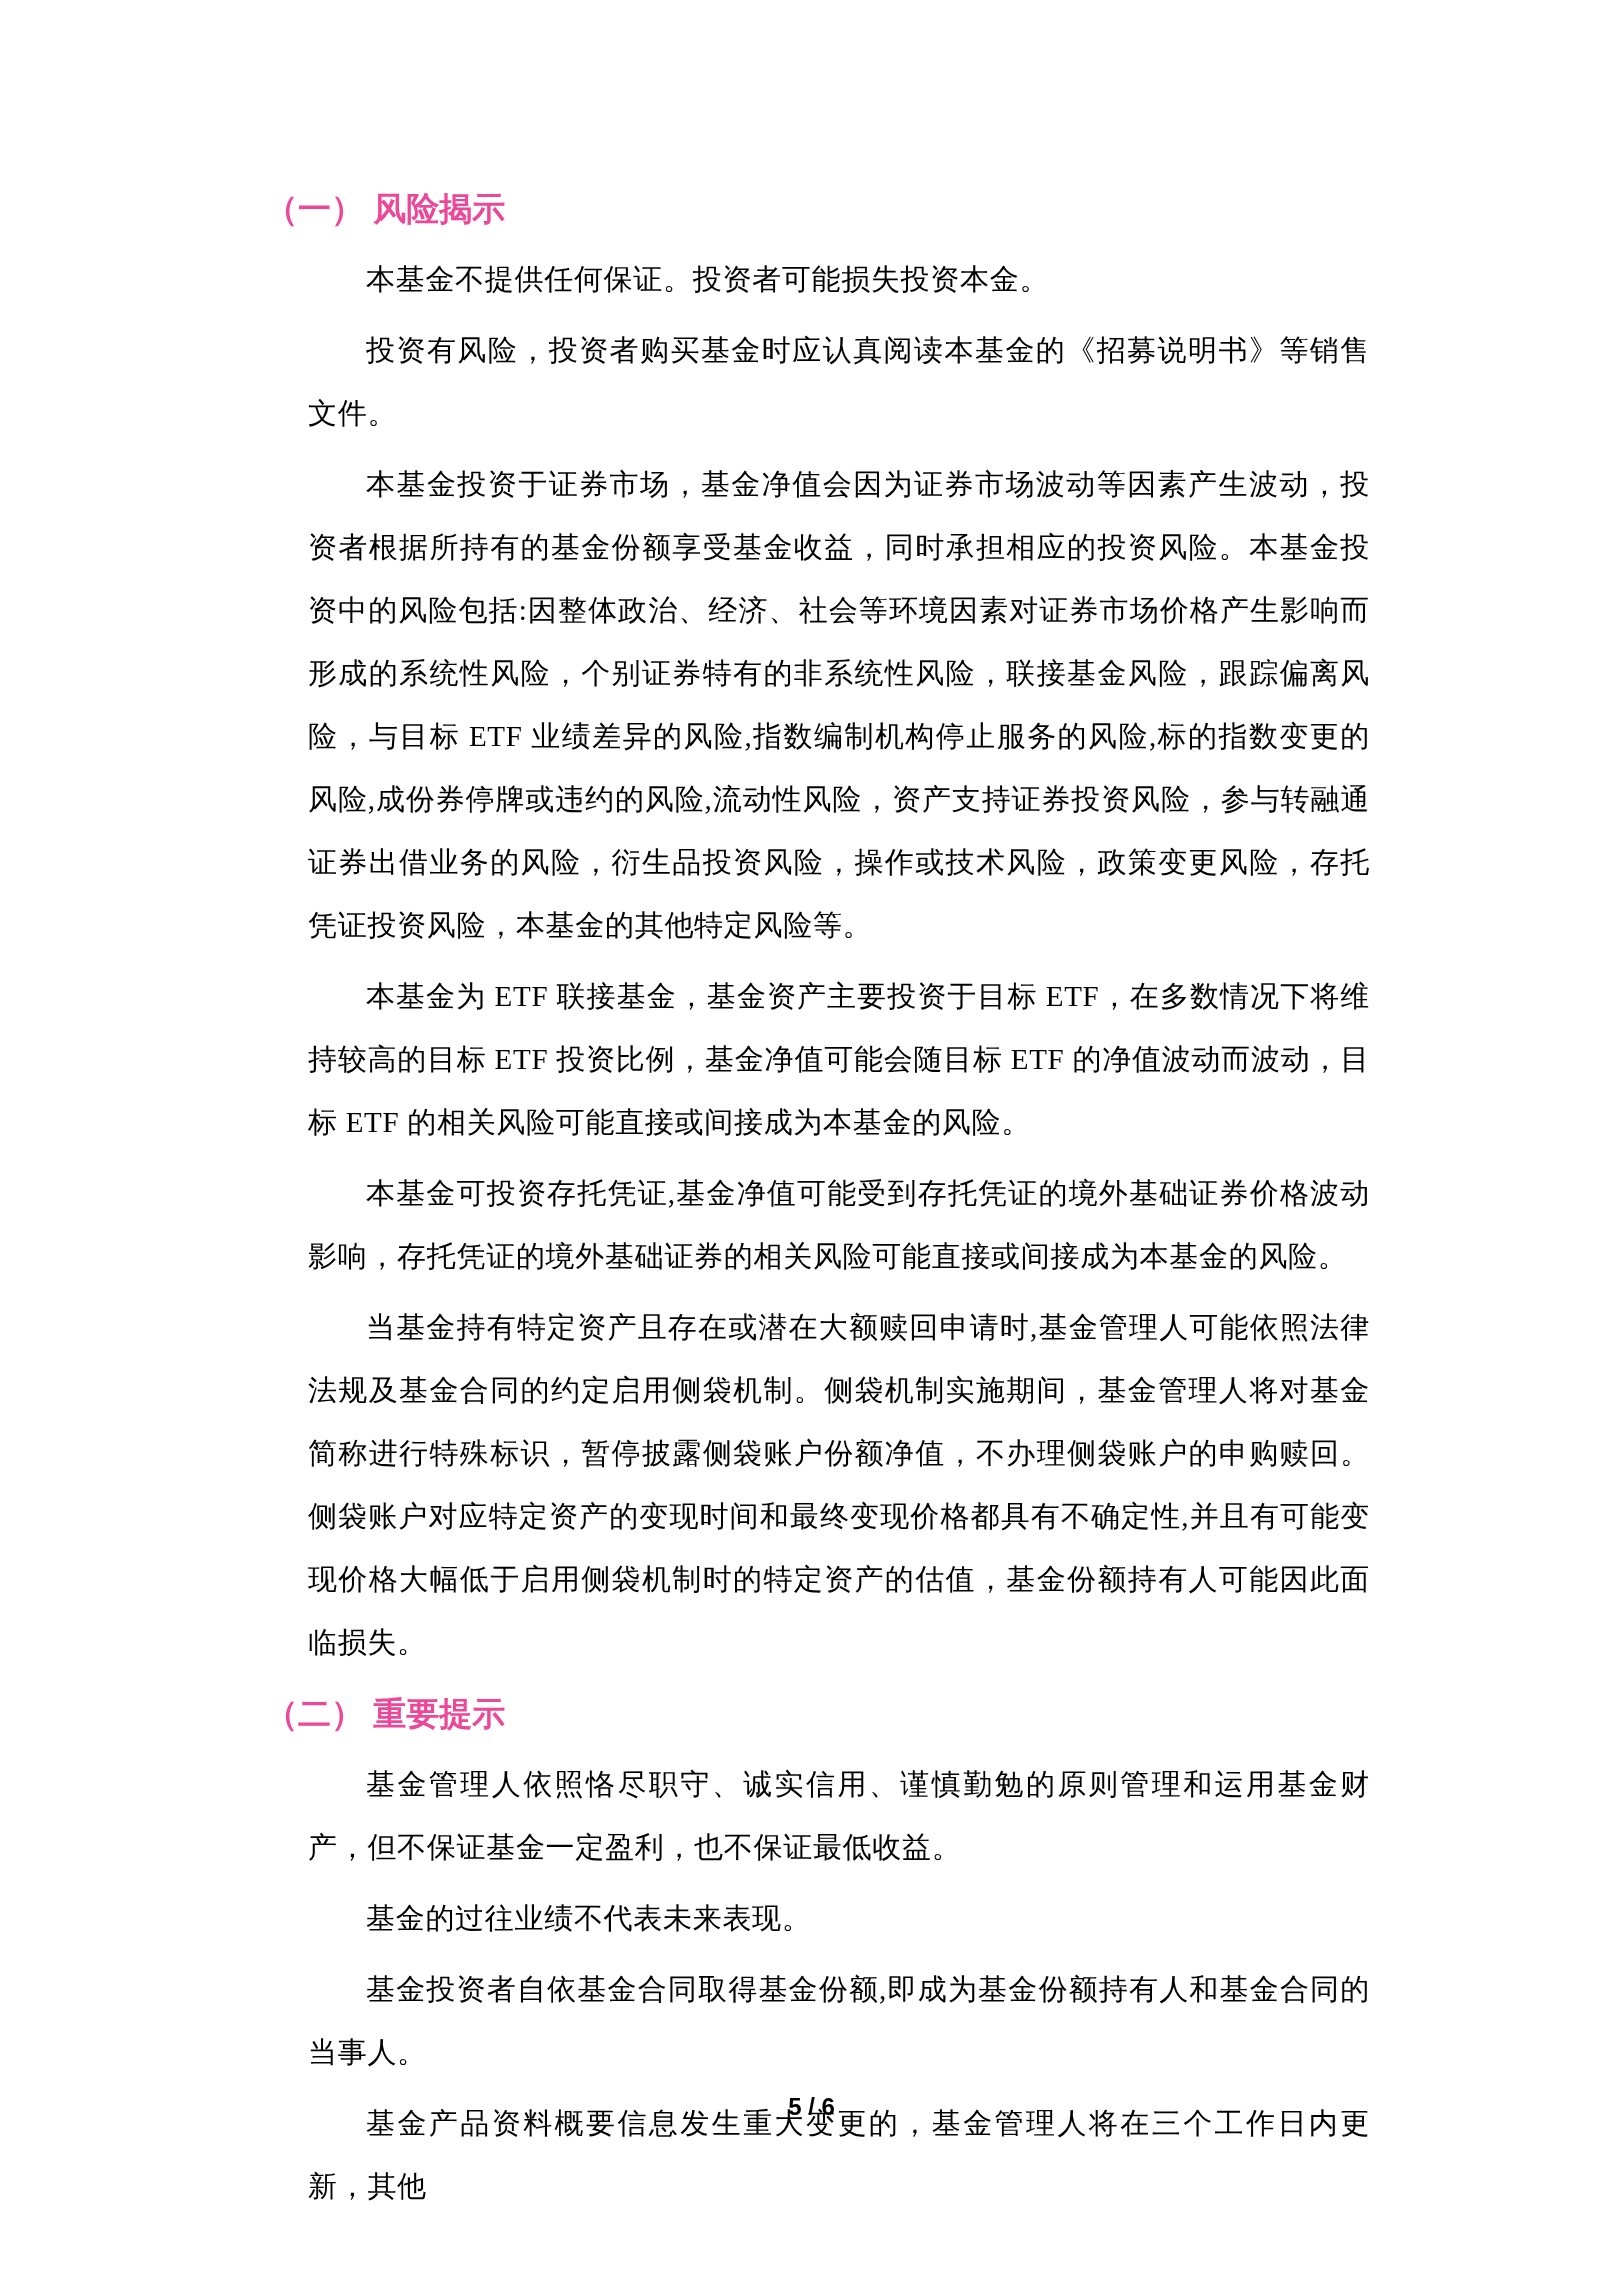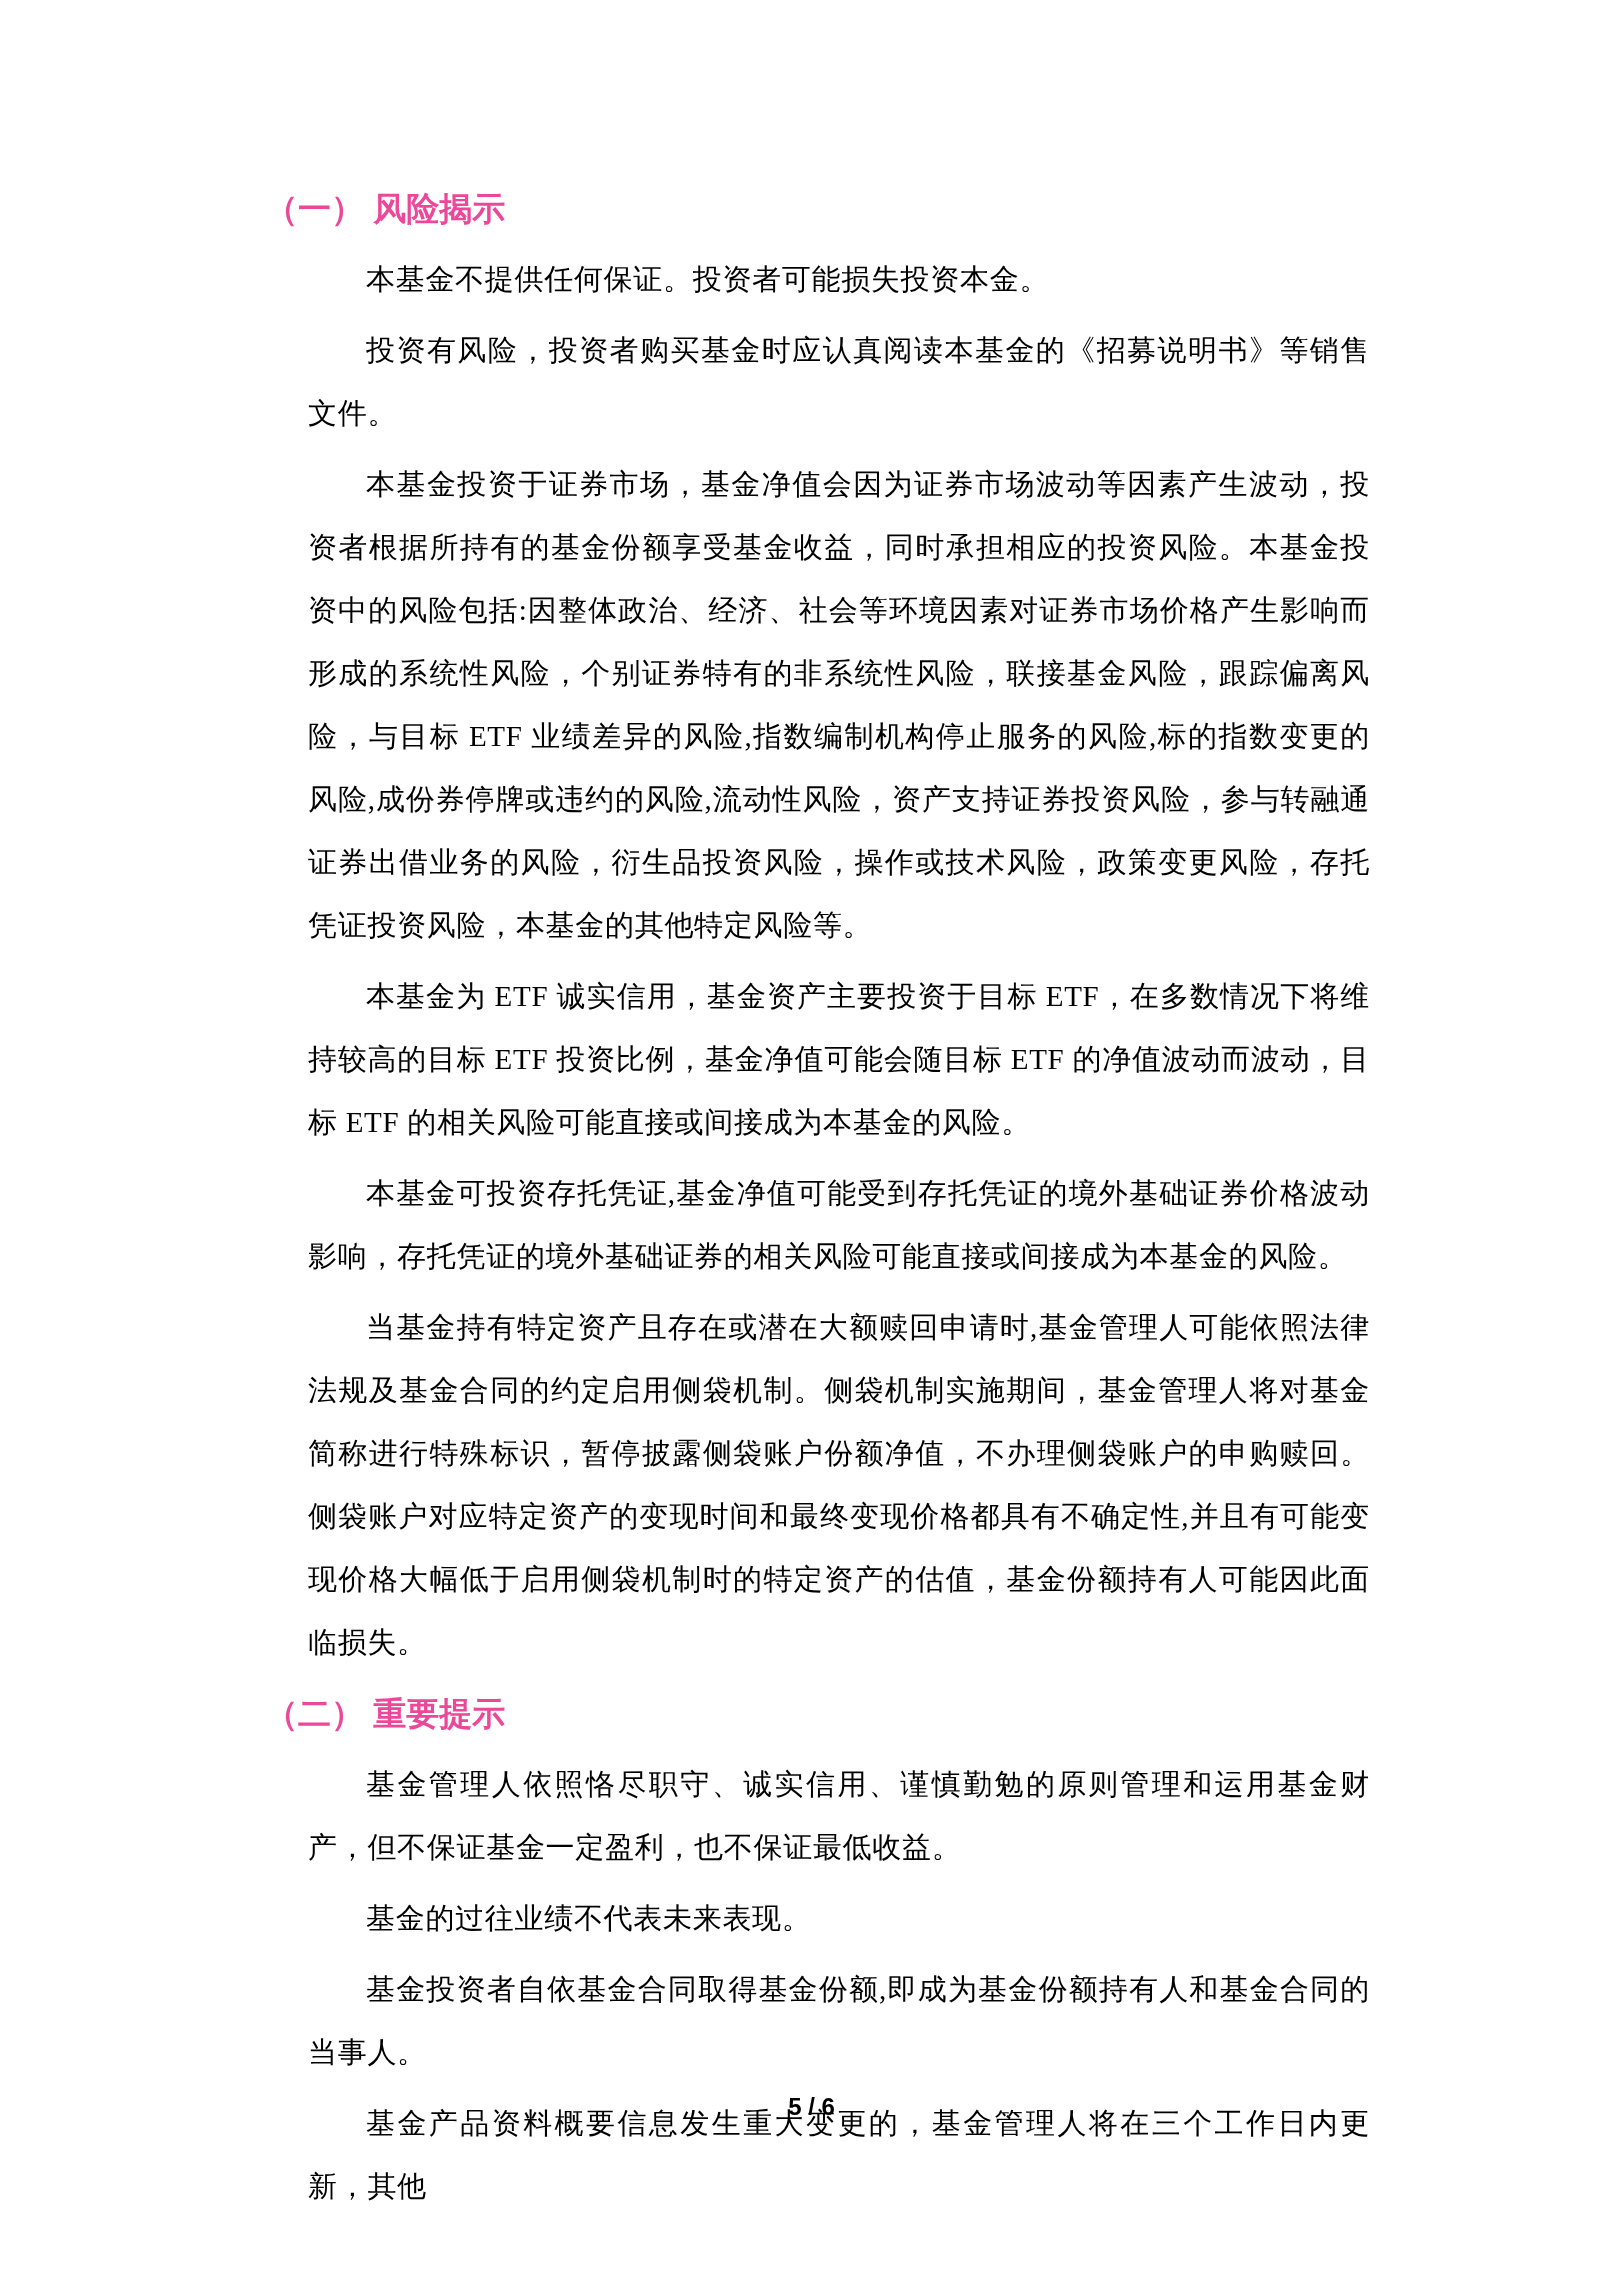--- a/index.html
+++ b/index.html
@@ -55,21 +55,21 @@
 <body>
 
 <div class="page">
   <main class="content">
 
     <h2 class="section-heading">（一） 风险揭示</h2>
 
     <p class="para">本基金不提供任何保证。投资者可能损失投资本金。</p>
     <p class="para">投资有风险，投资者购买基金时应认真阅读本基金的《招募说明书》等销售文件。</p>
     <p class="para">本基金投资于证券市场，基金净值会因为证券市场波动等因素产生波动，投资者根据所持有的基金份额享受基金收益，同时承担相应的投资风险。本基金投资中的风险包括:因整体政治、经济、社会等环境因素对证券市场价格产生影响而形成的系统性风险，个别证券特有的非系统性风险，联接基金风险，跟踪偏离风险，与目标 ETF 业绩差异的风险,指数编制机构停止服务的风险,标的指数变更的风险,成份券停牌或违约的风险,流动性风险，资产支持证券投资风险，参与转融通证券出借业务的风险，衍生品投资风险，操作或技术风险，政策变更风险，存托凭证投资风险，本基金的其他特定风险等。</p>
-    <p class="para">本基金为 ETF 诚实信用，基金资产主要投资于目标 ETF，在多数情况下将维持较高的目标 ETF 投资比例，基金净值可能会随目标 ETF 的净值波动而波动，目标 ETF 的相关风险可能直接或间接成为本基金的风险。</p>
+    <p class="para">本基金为 ETF 联接基金，基金资产主要投资于目标 ETF，在多数情况下将维持较高的目标 ETF 投资比例，基金净值可能会随目标 ETF 的净值波动而波动，目标 ETF 的相关风险可能直接或间接成为本基金的风险。</p>
     <p class="para">本基金可投资存托凭证,基金净值可能受到存托凭证的境外基础证券价格波动影响，存托凭证的境外基础证券的相关风险可能直接或间接成为本基金的风险。</p>
     <p class="para">当基金持有特定资产且存在或潜在大额赎回申请时,基金管理人可能依照法律法规及基金合同的约定启用侧袋机制。侧袋机制实施期间，基金管理人将对基金简称进行特殊标识，暂停披露侧袋账户份额净值，不办理侧袋账户的申购赎回。侧袋账户对应特定资产的变现时间和最终变现价格都具有不确定性,并且有可能变现价格大幅低于启用侧袋机制时的特定资产的估值，基金份额持有人可能因此面临损失。</p>
 
     <h2 class="section-heading">（二） 重要提示</h2>
 
     <p class="para">基金管理人依照恪尽职守、诚实信用、谨慎勤勉的原则管理和运用基金财产，但不保证基金一定盈利，也不保证最低收益。</p>
     <p class="para">基金的过往业绩不代表未来表现。</p>
     <p class="para">基金投资者自依基金合同取得基金份额,即成为基金份额持有人和基金合同的当事人。</p>
     <p class="para">基金产品资料概要信息发生重大变更的，基金管理人将在三个工作日内更新，其他</p>
 

